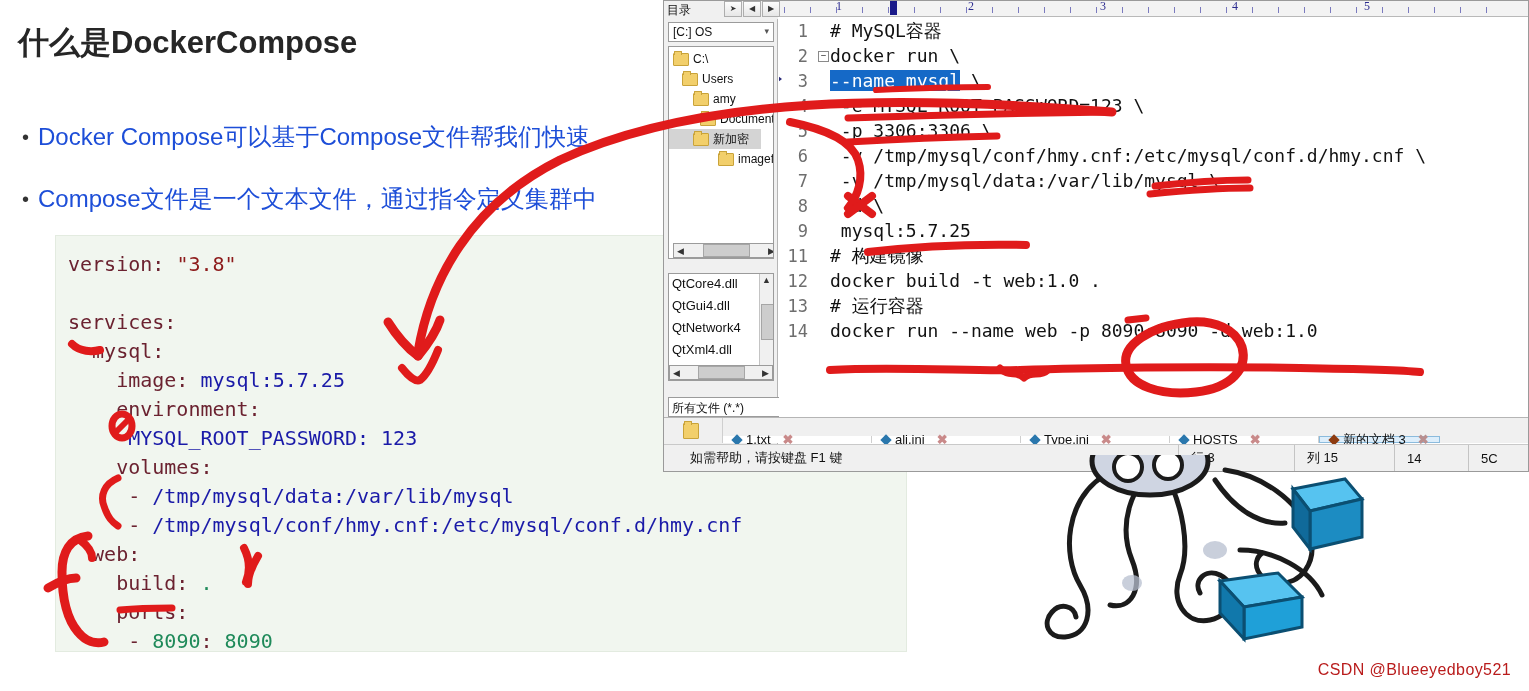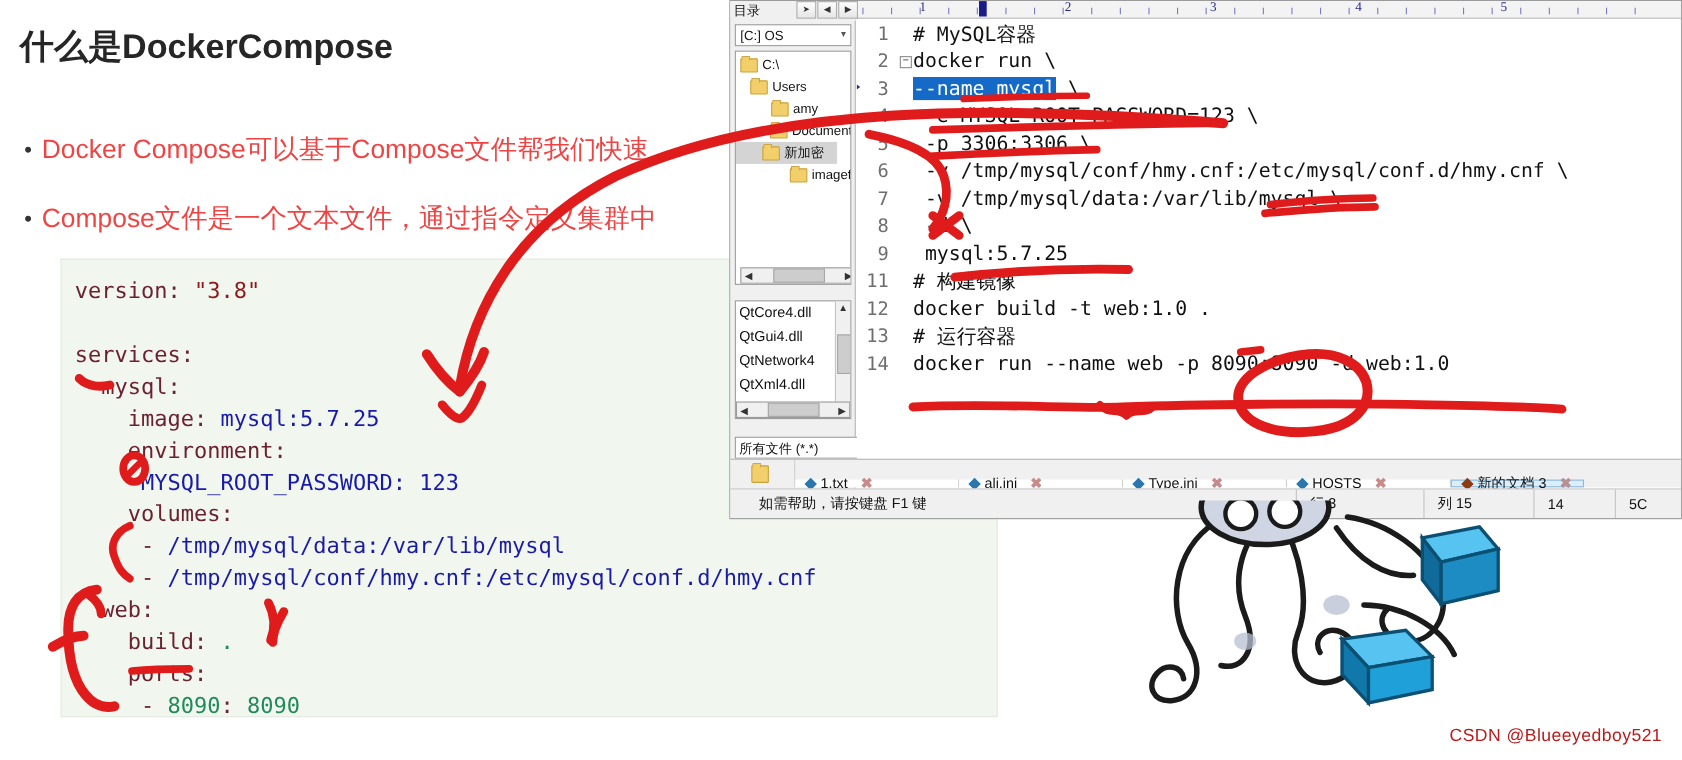--- a/index.html
+++ b/index.html
@@ -18,21 +18,21 @@
     font-size:31px;font-weight:bold;color:#262626;
     letter-spacing:0px;white-space:nowrap;
   }
   .bullets{position:absolute;left:22px;top:120px;width:640px;}
   .bullet{display:flex;align-items:flex-start;margin-bottom:28px;}
   .bullet .dot{
     width:16px;flex:0 0 16px;font-size:20px;line-height:34px;color:#333;
     text-align:left;
   }
   .bullet .btxt{
-    font-size:24px;line-height:34px;color:#ef4444;white-space:nowrap;
+    font-size:24px;line-height:34px;color:#1d4ed8;white-space:nowrap;
     overflow:hidden;
   }
 
   
   .codebox{
     position:absolute;left:55px;top:235px;width:850px;height:415px;
     background:#f1f6ef;border:1px solid #e3ebe0;
   }
   .codebox pre{
     margin:0;padding:14px 0 0 12px;
@@ -294,21 +294,21 @@
       <div class="tree">
         <div id="tree-body" style="position:absolute;left:0;top:2px;width:92px;">
             <div class="tree-item" style="padding-left:4px">
               <span class="folder"></span>
               <span>C:\</span>
             </div>
             <div class="tree-item" style="padding-left:13px">
               <span class="folder"></span>
               <span>Users</span>
             </div>
-            <div class="tree-item" style="padding-left:32px">
+            <div class="tree-item" style="padding-left:24px">
               <span class="folder"></span>
               <span>amy</span>
             </div>
             <div class="tree-item" style="padding-left:31px">
               <span class="folder"></span>
               <span>Document</span>
             </div>
             <div class="tree-item sel" style="padding-left:24px">
               <span class="folder"></span>
               <span>新加密</span>

